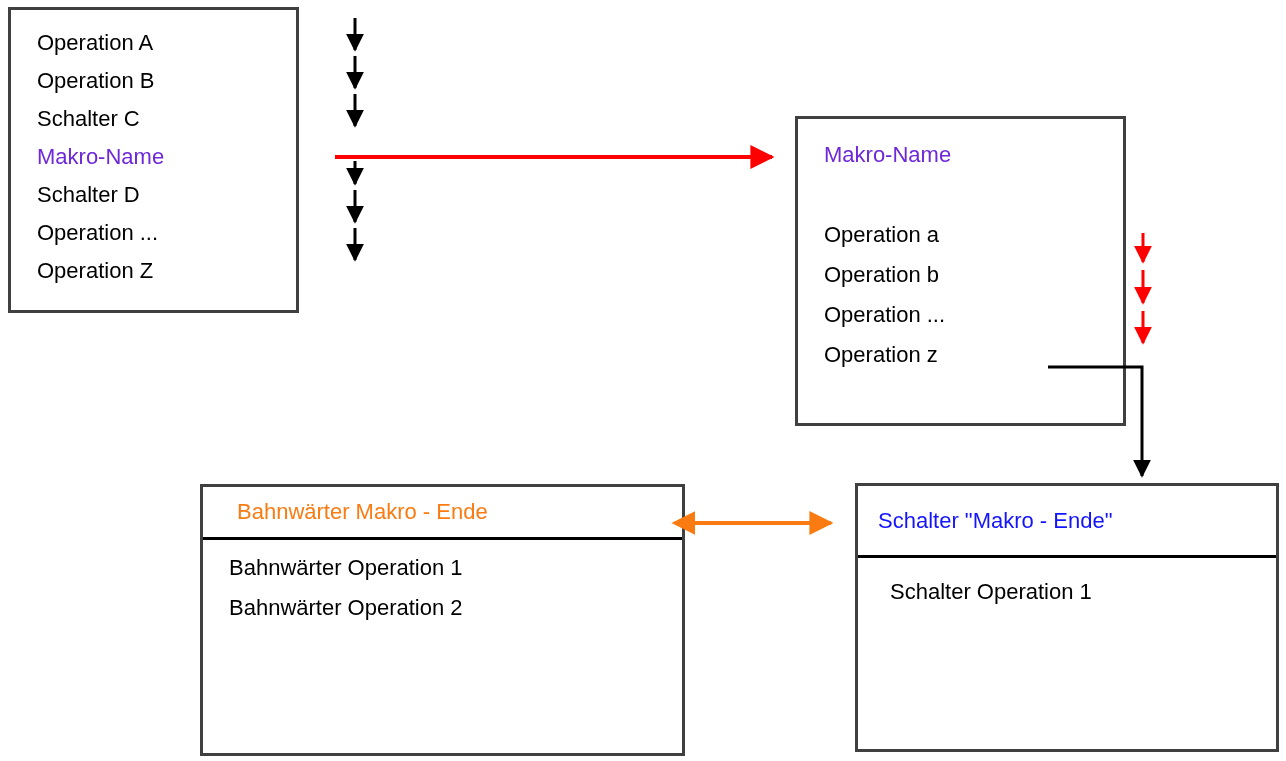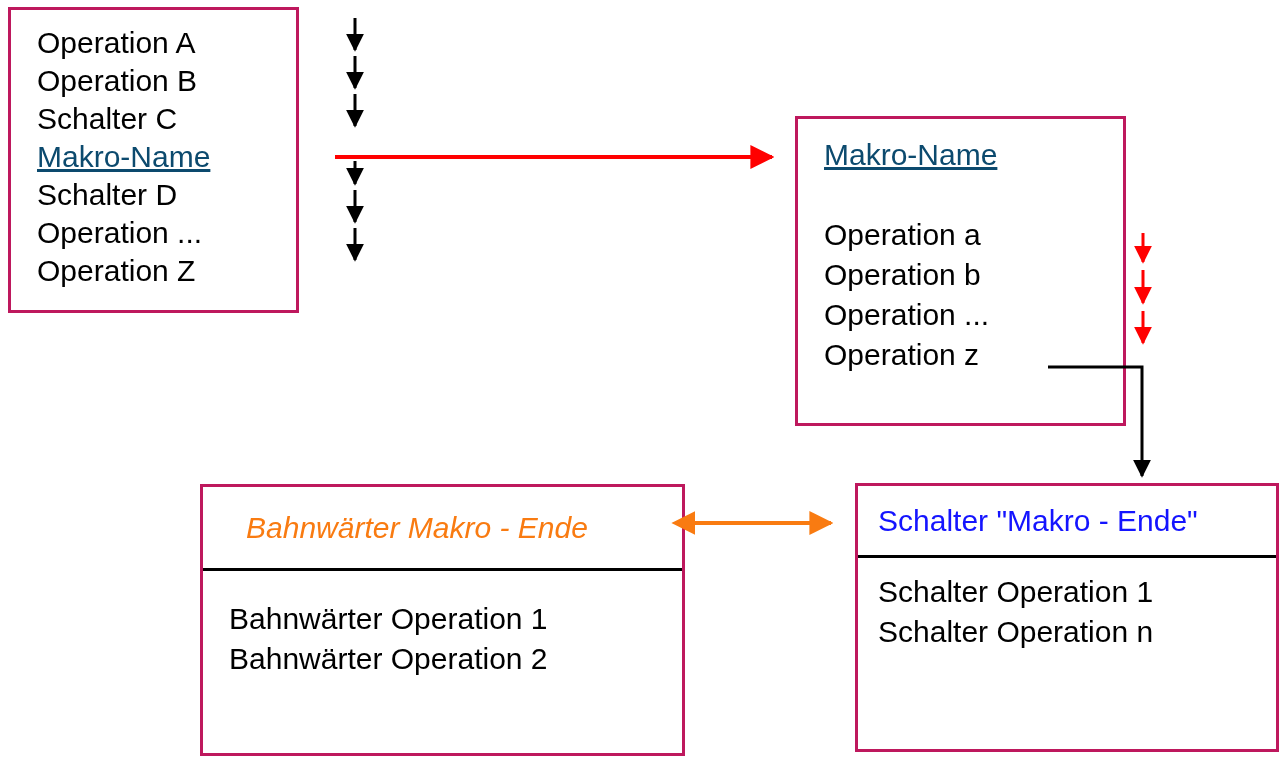--- a/index.html
+++ b/index.html
@@ -11,24 +11,24 @@
     position: relative;
     width: 1286px;
     height: 761px;
     background: #ffffff;
     font-family: "Liberation Sans", "DejaVu Sans", sans-serif;
     color: #000000;
     overflow: hidden;
   }
   .box {
     position: absolute;
-    border: 3px solid #be185d;
+    border: 3px solid #404040;
     box-sizing: border-box;
     background: #ffffff;
-    font-size: 30px;
+    font-size: 22px;
   }
   .line { white-space: pre; }
 
   
   .box-source {
     left: 8px; top: 7px;
     width: 291px; height: 306px;
     padding: 14px 0 0 26px;
     line-height: 38px;
   }
@@ -51,31 +51,31 @@
     box-sizing: border-box;
   }
   .box-split .items {
     line-height: 40px;
   }
 
   .box-bahn {
     left: 200px; top: 484px;
     width: 485px; height: 272px;
   }
-  .box-bahn .header { height: 84px; padding-left: 43px; font-style: italic; }
-  .box-bahn .items { padding: 28px 0 0 26px; }
+  .box-bahn .header { height: 53px; padding-left: 34px; }
+  .box-bahn .items { padding: 8px 0 0 26px; }
 
   .box-schalter {
     left: 855px; top: 483px;
     width: 424px; height: 269px;
   }
   .box-schalter .header { height: 72px; padding-left: 20px; }
-  .box-schalter .items { padding: 14px 0 0 20px; }
+  .box-schalter .items { padding: 14px 0 0 20px; margin-left: 12px; }
 
-  .red    { color: #0c4a6e; text-decoration: underline; }
+  .red    { color: #6d28d9; }
   .orange { color: #f97b11; }
   .blue   { color: #1414ff; }
 
   .arrow-layer {
     position: absolute;
     left: 0; top: 0;
     width: 1286px; height: 761px;
     pointer-events: none;
   }
 </style>
@@ -112,21 +112,20 @@
       <div class="line">Bahnwärter Operation 2</div>
     </div>
   </div>
 
   <div class="box box-split box-schalter">
     <div class="header">
       <span class="blue">Schalter "Makro - Ende"</span>
     </div>
     <div class="items">
       <div class="line">Schalter Operation 1</div>
-      <div class="line">Schalter Operation n</div>
     </div>
   </div>
 
   <svg class="arrow-layer" viewBox="0 0 1286 761" xmlns="http://www.w3.org/2000/svg">
     <defs>
       <marker id="ah-black" viewBox="0 0 10 10" refX="9" refY="5" markerWidth="6" markerHeight="6" orient="auto">
         <path d="M0,0 L10,5 L0,10 z" fill="#000000"></path>
       </marker>
       <marker id="ah-red" viewBox="0 0 10 10" refX="9" refY="5" markerWidth="6" markerHeight="6" orient="auto">
         <path d="M0,0 L10,5 L0,10 z" fill="#ff0000"></path>

